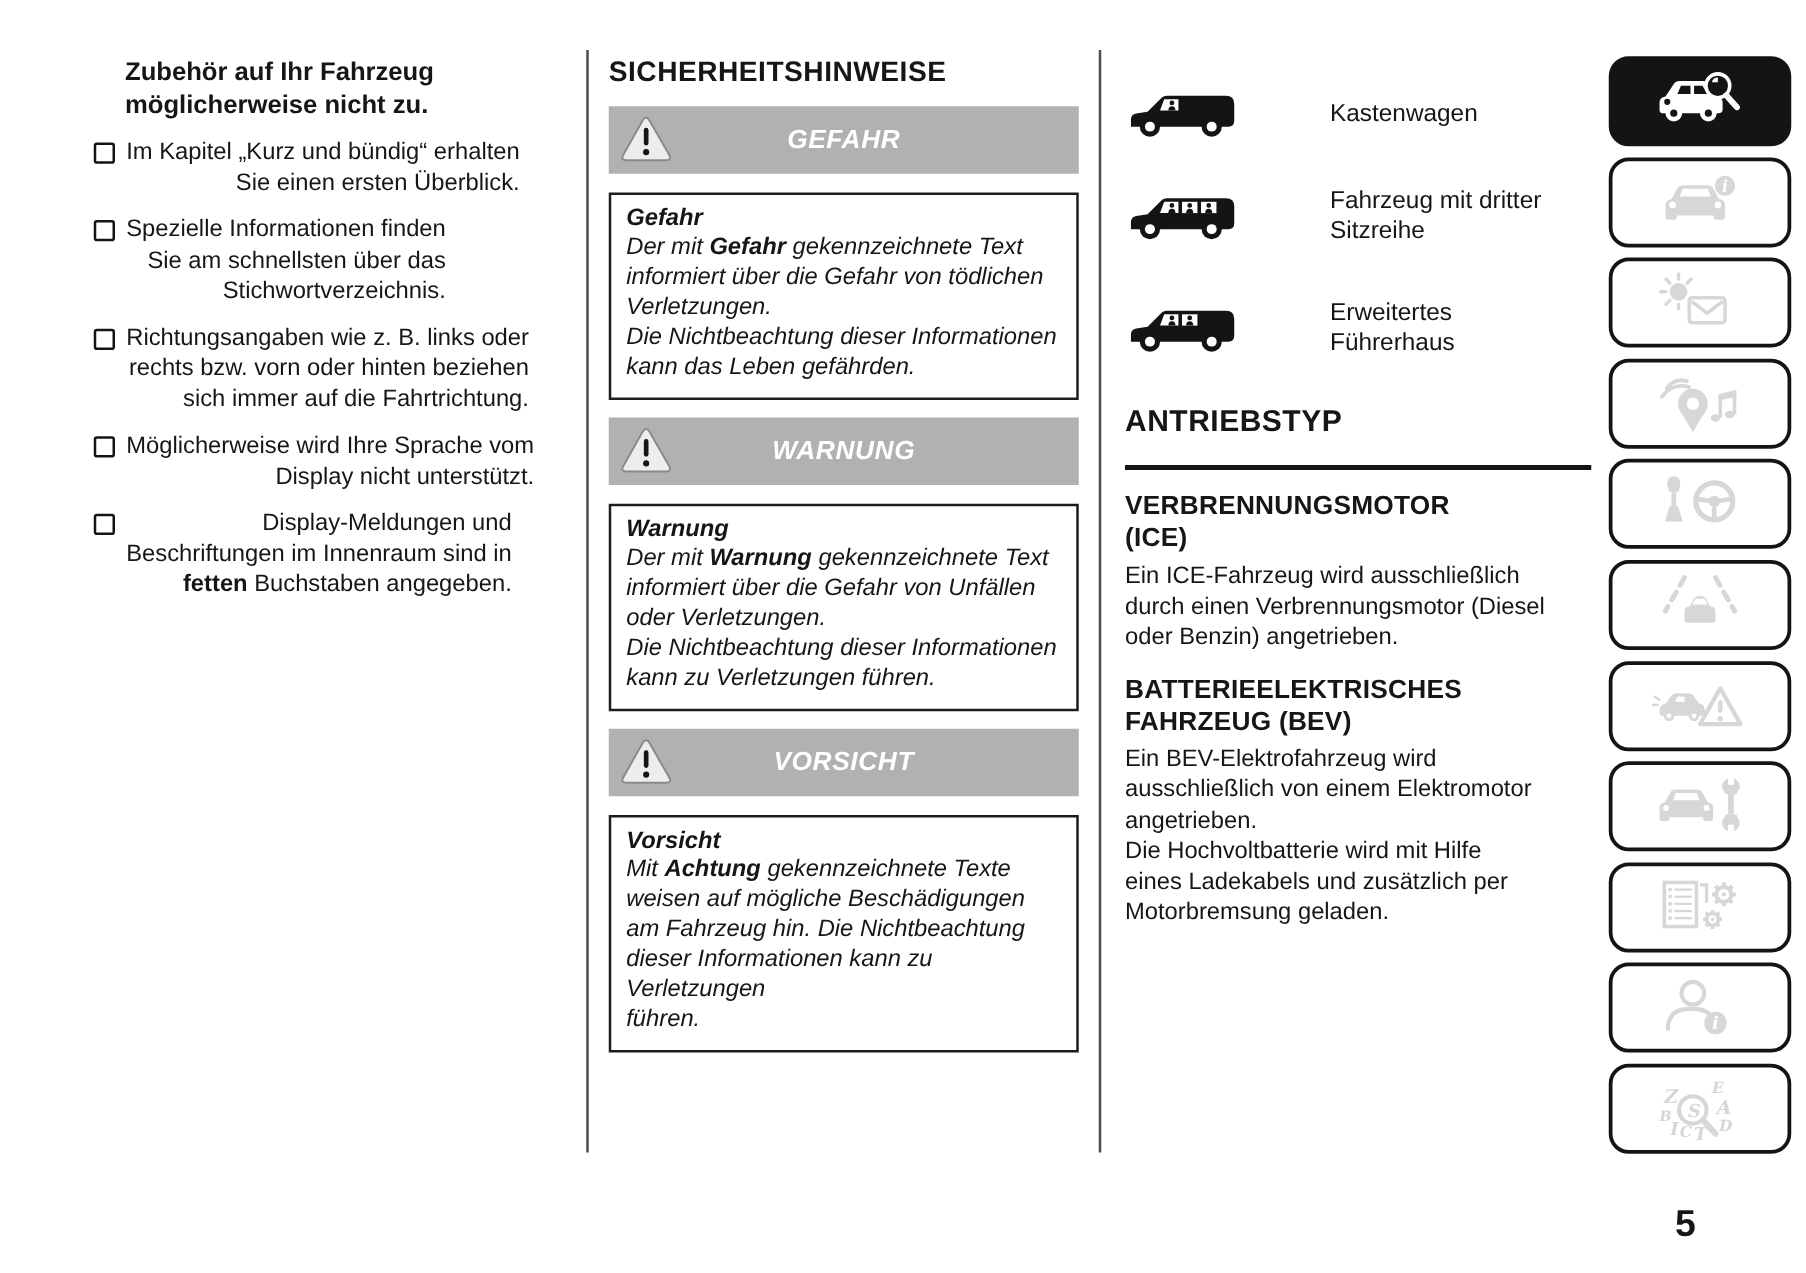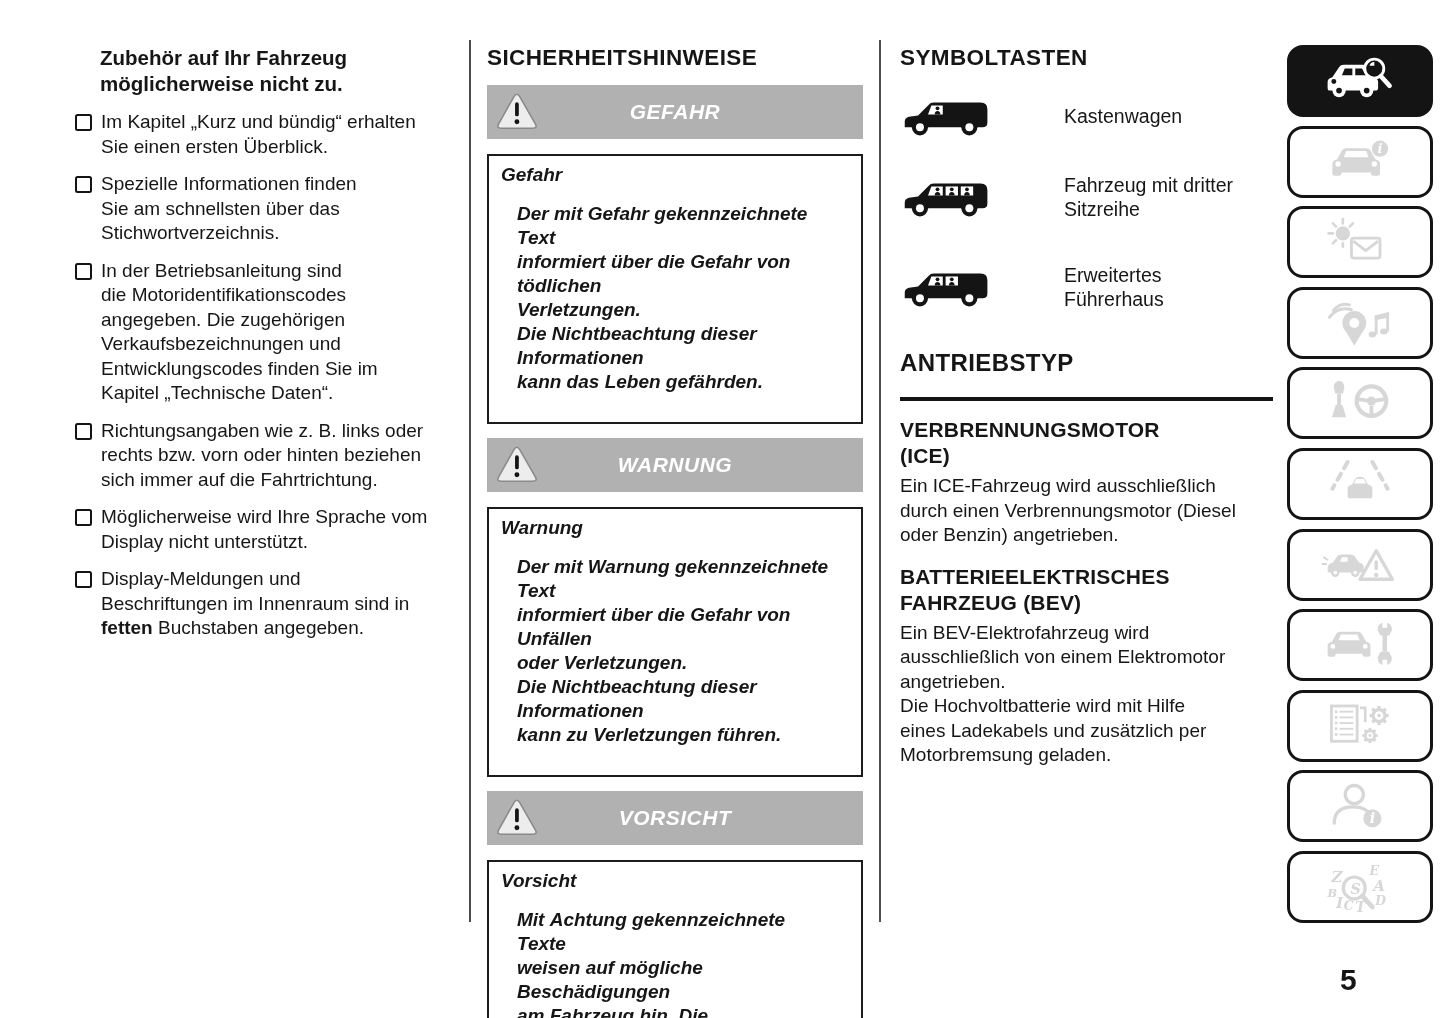--- a/index.html
+++ b/index.html
@@ -7,35 +7,35 @@
         font-family:"Liberation Sans",sans-serif;color:#161616;}
   .pre{white-space:pre-line;}
 
   
   .col-left{position:absolute;left:75px;top:45px;width:384px;}
   .col-left h2{font-size:20.5px;line-height:26px;font-weight:bold;margin:0 0 2px 25px;}
   .col-left ul{list-style:none;margin:0;padding:0;}
   .col-left li{display:flex;margin-top:13px;}
   .cb{flex:0 0 auto;width:13px;height:13px;border:2.6px solid #141414;border-radius:2.5px;
       margin:4px 9px 0 0;background:#fff;}
-  .col-left p{margin:0;font-size:19px;line-height:24.5px;}
+  .col-left p{margin:0;font-size:19px;line-height:24.5px;text-align:right;}
 
   
   .vrule{position:absolute;top:40px;width:2px;height:882px;background:#4d4d4d;}
 
   
   .col-mid{position:absolute;left:487px;top:45px;width:376px;}
   .sec-title{font-size:22.5px;font-weight:bold;letter-spacing:.4px;margin:0;}
   .banner{position:relative;height:54px;background:#b1b1b1;margin-top:14px;
           display:flex;align-items:center;justify-content:center;}
   .banner .tri{position:absolute;left:7px;top:5px;}
   .banner-label{color:#fff;font-size:21px;font-weight:bold;font-style:italic;letter-spacing:.5px;}
   .notice{border:2px solid #1c1c1c;margin-top:15px;padding:8px 12px 12px;font-style:italic;}
   .notice h4{margin:0;font-size:19px;font-weight:bold;}
-  .notice p{margin:16px;font-size:19px;line-height:24px;font-weight:bold;}
+  .notice p{margin:0;font-size:19px;line-height:24px;}
 
   
   .col-right{position:absolute;left:900px;top:45px;width:373px;}
   .symrow{display:flex;align-items:center;margin-top:18px;}
   .symrow .sym-icon{flex:0 0 152px;}
   .symrow p{margin:12px;font-size:19.5px;line-height:24px;}
   .rule-title{font-size:24px;font-weight:bold;letter-spacing:.4px;margin:26px 0 0;
               border-bottom:4px solid #141414;padding-bottom:20px;}
   .col-right h3{font-size:21px;line-height:26px;font-weight:bold;letter-spacing:.2px;margin:16px 0 0;}
   .col-right .body{margin:5px 0 0;font-size:19px;line-height:24.5px;}
@@ -67,29 +67,20 @@
       <li>
           <span class="cb"></span>
           <p class="pre">Im Kapitel „Kurz und bündig“ erhalten
 Sie einen ersten Überblick.</p>
         </li>
       <li>
           <span class="cb"></span>
           <p class="pre">Spezielle Informationen finden
 Sie am schnellsten über das
 Stichwortverzeichnis.</p>
-        </li>
-      <li>
-          <span class="cb"></span>
-          <p class="pre">In der Betriebsanleitung sind
-die Motoridentifikationscodes
-angegeben. Die zugehörigen
-Verkaufsbezeichnungen und
-Entwicklungscodes finden Sie im
-Kapitel „Technische Daten“.</p>
         </li>
       <li>
           <span class="cb"></span>
           <p class="pre">Richtungsangaben wie z. B. links oder
 rechts bzw. vorn oder hinten beziehen
 sich immer auf die Fahrtrichtung.</p>
         </li>
       <li>
           <span class="cb"></span>
           <p class="pre">Möglicherweise wird Ihre Sprache vom
@@ -156,21 +147,20 @@
       <h4>Vorsicht</h4>
       <p class="pre"><span>Mit </span><b>Achtung</b><span> gekennzeichnete Texte
 weisen auf mögliche Beschädigungen
 am Fahrzeug hin. Die Nichtbeachtung
 dieser Informationen kann zu Verletzungen
 führen.</span></p>
     </div>
   </section>
 
   <section class="col-right">
-    <h1 class="sec-title">SYMBOLTASTEN</h1>
 
     <div class="symrow">
       <span class="sym-icon">
         <svg width="95" height="50" viewBox="0 0 100 52">
           <path d="M5 40 L5 34 Q5 30 9.5 29 L19 27.5 L30 16.5 Q32 14 35.5 14 L85 14 Q92 14 92 21 L92 35 Q92 40 87 40 Z" fill="#141414"></path>
           <polygon points="33,17 45,17 45,26.5 29.5,26.5" fill="#fff"></polygon>
           <circle cx="39.5" cy="20" r="2" fill="#141414"></circle>
             <path d="M36.5 26.5 Q36.5 22.8 39.5 22.8 Q42.5 22.8 42.5 26.5 Z" fill="#141414"></path>
           <circle cx="21" cy="40" r="8.5" fill="#141414"></circle>
             <circle cx="21" cy="40" r="4.2" fill="#fff"></circle>

